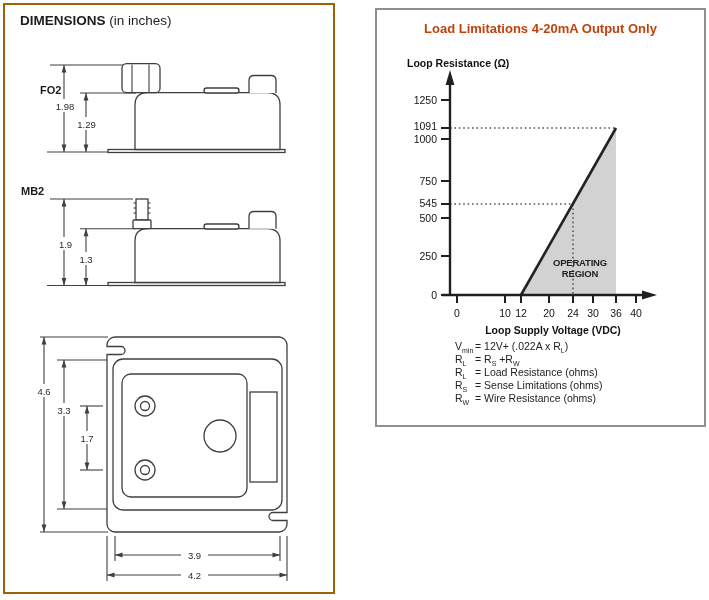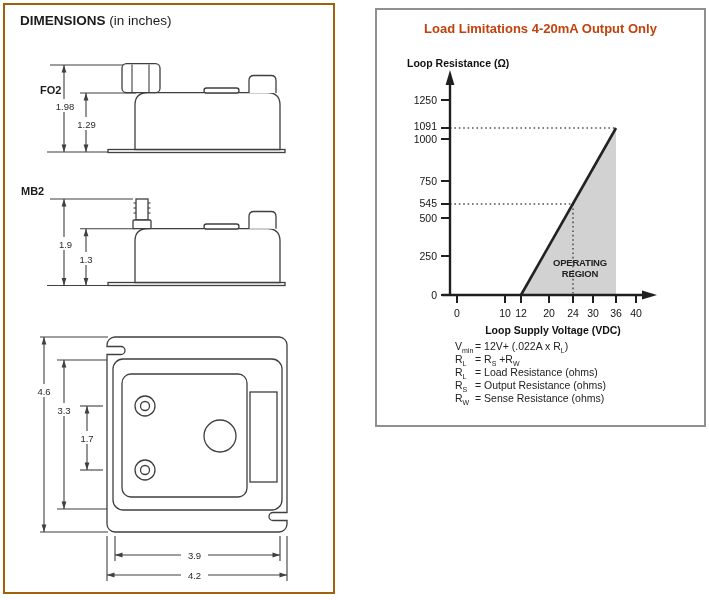--- a/index.html
+++ b/index.html
@@ -221,17 +221,17 @@
       <text class="regtxt" x="190" y="223" text-anchor="middle">REGION</text>
 
       <text class="axlab" x="17" y="13">Loop Resistance (Ω)</text>
       <text class="axlab" x="163" y="280" text-anchor="middle">Loop Supply Voltage (VDC)</text>
     </svg>
 
     <div class="formulas">
       <div class="frow"><span class="fsym"><span>V</span><sub>min</sub></span><span><span>= 12V+ (.022A x R</span><sub>L</sub><span>)</span></span></div>
       <div class="frow"><span class="fsym"><span>R</span><sub>L</sub></span><span><span>= R</span><sub>S</sub><span> +R</span><sub>W</sub></span></div>
       <div class="frow"><span class="fsym"><span>R</span><sub>L</sub></span><span><span>= Load Resistance (ohms)</span></span></div>
-      <div class="frow"><span class="fsym"><span>R</span><sub>S</sub></span><span><span>= Output Resistance (ohms)</span></span></div>
-      <div class="frow"><span class="fsym"><span>R</span><sub>W</sub></span><span><span>= Sense Resistance (ohms)</span></span></div>
+      <div class="frow"><span class="fsym"><span>R</span><sub>S</sub></span><span><span>= Sense Limitations (ohms)</span></span></div>
+      <div class="frow"><span class="fsym"><span>R</span><sub>W</sub></span><span><span>= Wire Resistance (ohms)</span></span></div>
     </div>
   </div>
 </div>
 
 </body></html>

